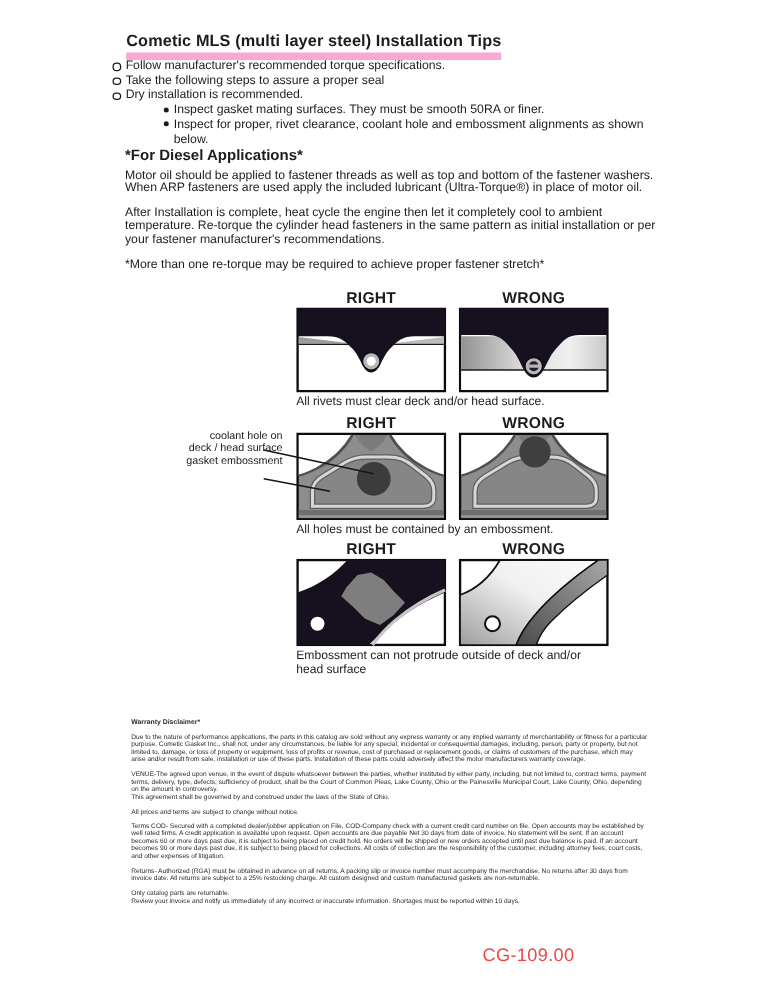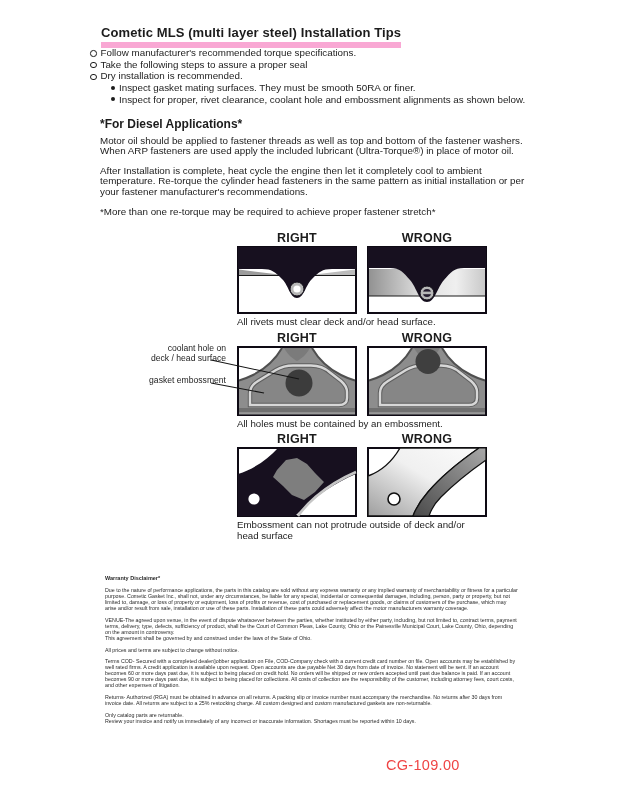--- a/index.html
+++ b/index.html
@@ -4,33 +4,33 @@
 <style>
   html,body{margin:0;padding:0;background:#fff;}
   .page{position:relative;width:618px;height:800px;background:#ffffff;overflow:hidden;
         font-family:"Liberation Sans","DejaVu Sans",sans-serif;color:#1c1c1c;}
   .title{position:absolute;left:101px;top:25px;font-size:13px;font-weight:bold;
          letter-spacing:.1px;border-bottom:6px solid #f9a8d4;padding-bottom:2px;}
   .bullets{position:absolute;left:90px;top:47px;width:452px;font-size:9.8px;line-height:11.7px;}
   .bullet{display:flex;align-items:flex-start;}
   .b-marker{width:4.5px;height:4.5px;border:1px solid #1c1c1c;border-radius:50%;
             margin:3.2px 4px 0 0;flex:none;background:#fff;}
-  .sub{margin-left:21px;}
+  .sub{margin-left:41px;}
   .sb-marker{width:4px;height:4px;background:#1c1c1c;border-radius:50%;margin:3.6px 4px 0 0;flex:none;}
   .diesel{position:absolute;left:100px;top:119px;width:428px;font-size:9.8px;line-height:10.6px;}
   .diesel h2{font-size:12px;margin:0 0 6px 0;}
   .diesel p{margin:0 0 9px 0;}
   .diag-row{position:absolute;left:237px;width:252px;}
   .diag-labels{display:flex;gap:10px;font-size:12.5px;font-weight:bold;letter-spacing:.2px;}
   .diag-labels span{width:120px;text-align:center;}
   .diag-boxes{display:flex;gap:10px;margin-top:1px;}
   .diag-caption{font-size:9.7px;line-height:10.6px;margin-top:3px;width:245px;}
   .callouts{position:absolute;left:128px;top:344px;width:98px;text-align:right;
             font-size:8.6px;line-height:9.6px;}
-  .callout-2{margin-top:13px;text-align:right;}
+  .callout-2{margin-top:1px;text-align:right;}
   .leaders{position:absolute;left:210px;top:355px;z-index:5;pointer-events:none;}
   .legal{position:absolute;left:105px;top:575px;width:414px;font-size:5.3px;line-height:6px;color:#2a2a2a;}
   .legal h3{font-size:5.5px;margin:0 0 6px 0;}
   .legal p{margin:0 0 5.8px 0;}
   .legal p.tight{margin-bottom:0;}
   .footer-code{position:absolute;left:386px;top:757px;font-size:14.5px;letter-spacing:.3px;color:#ef4444;}
   svg{display:block;}
 </style>
 </head>
 <body>

